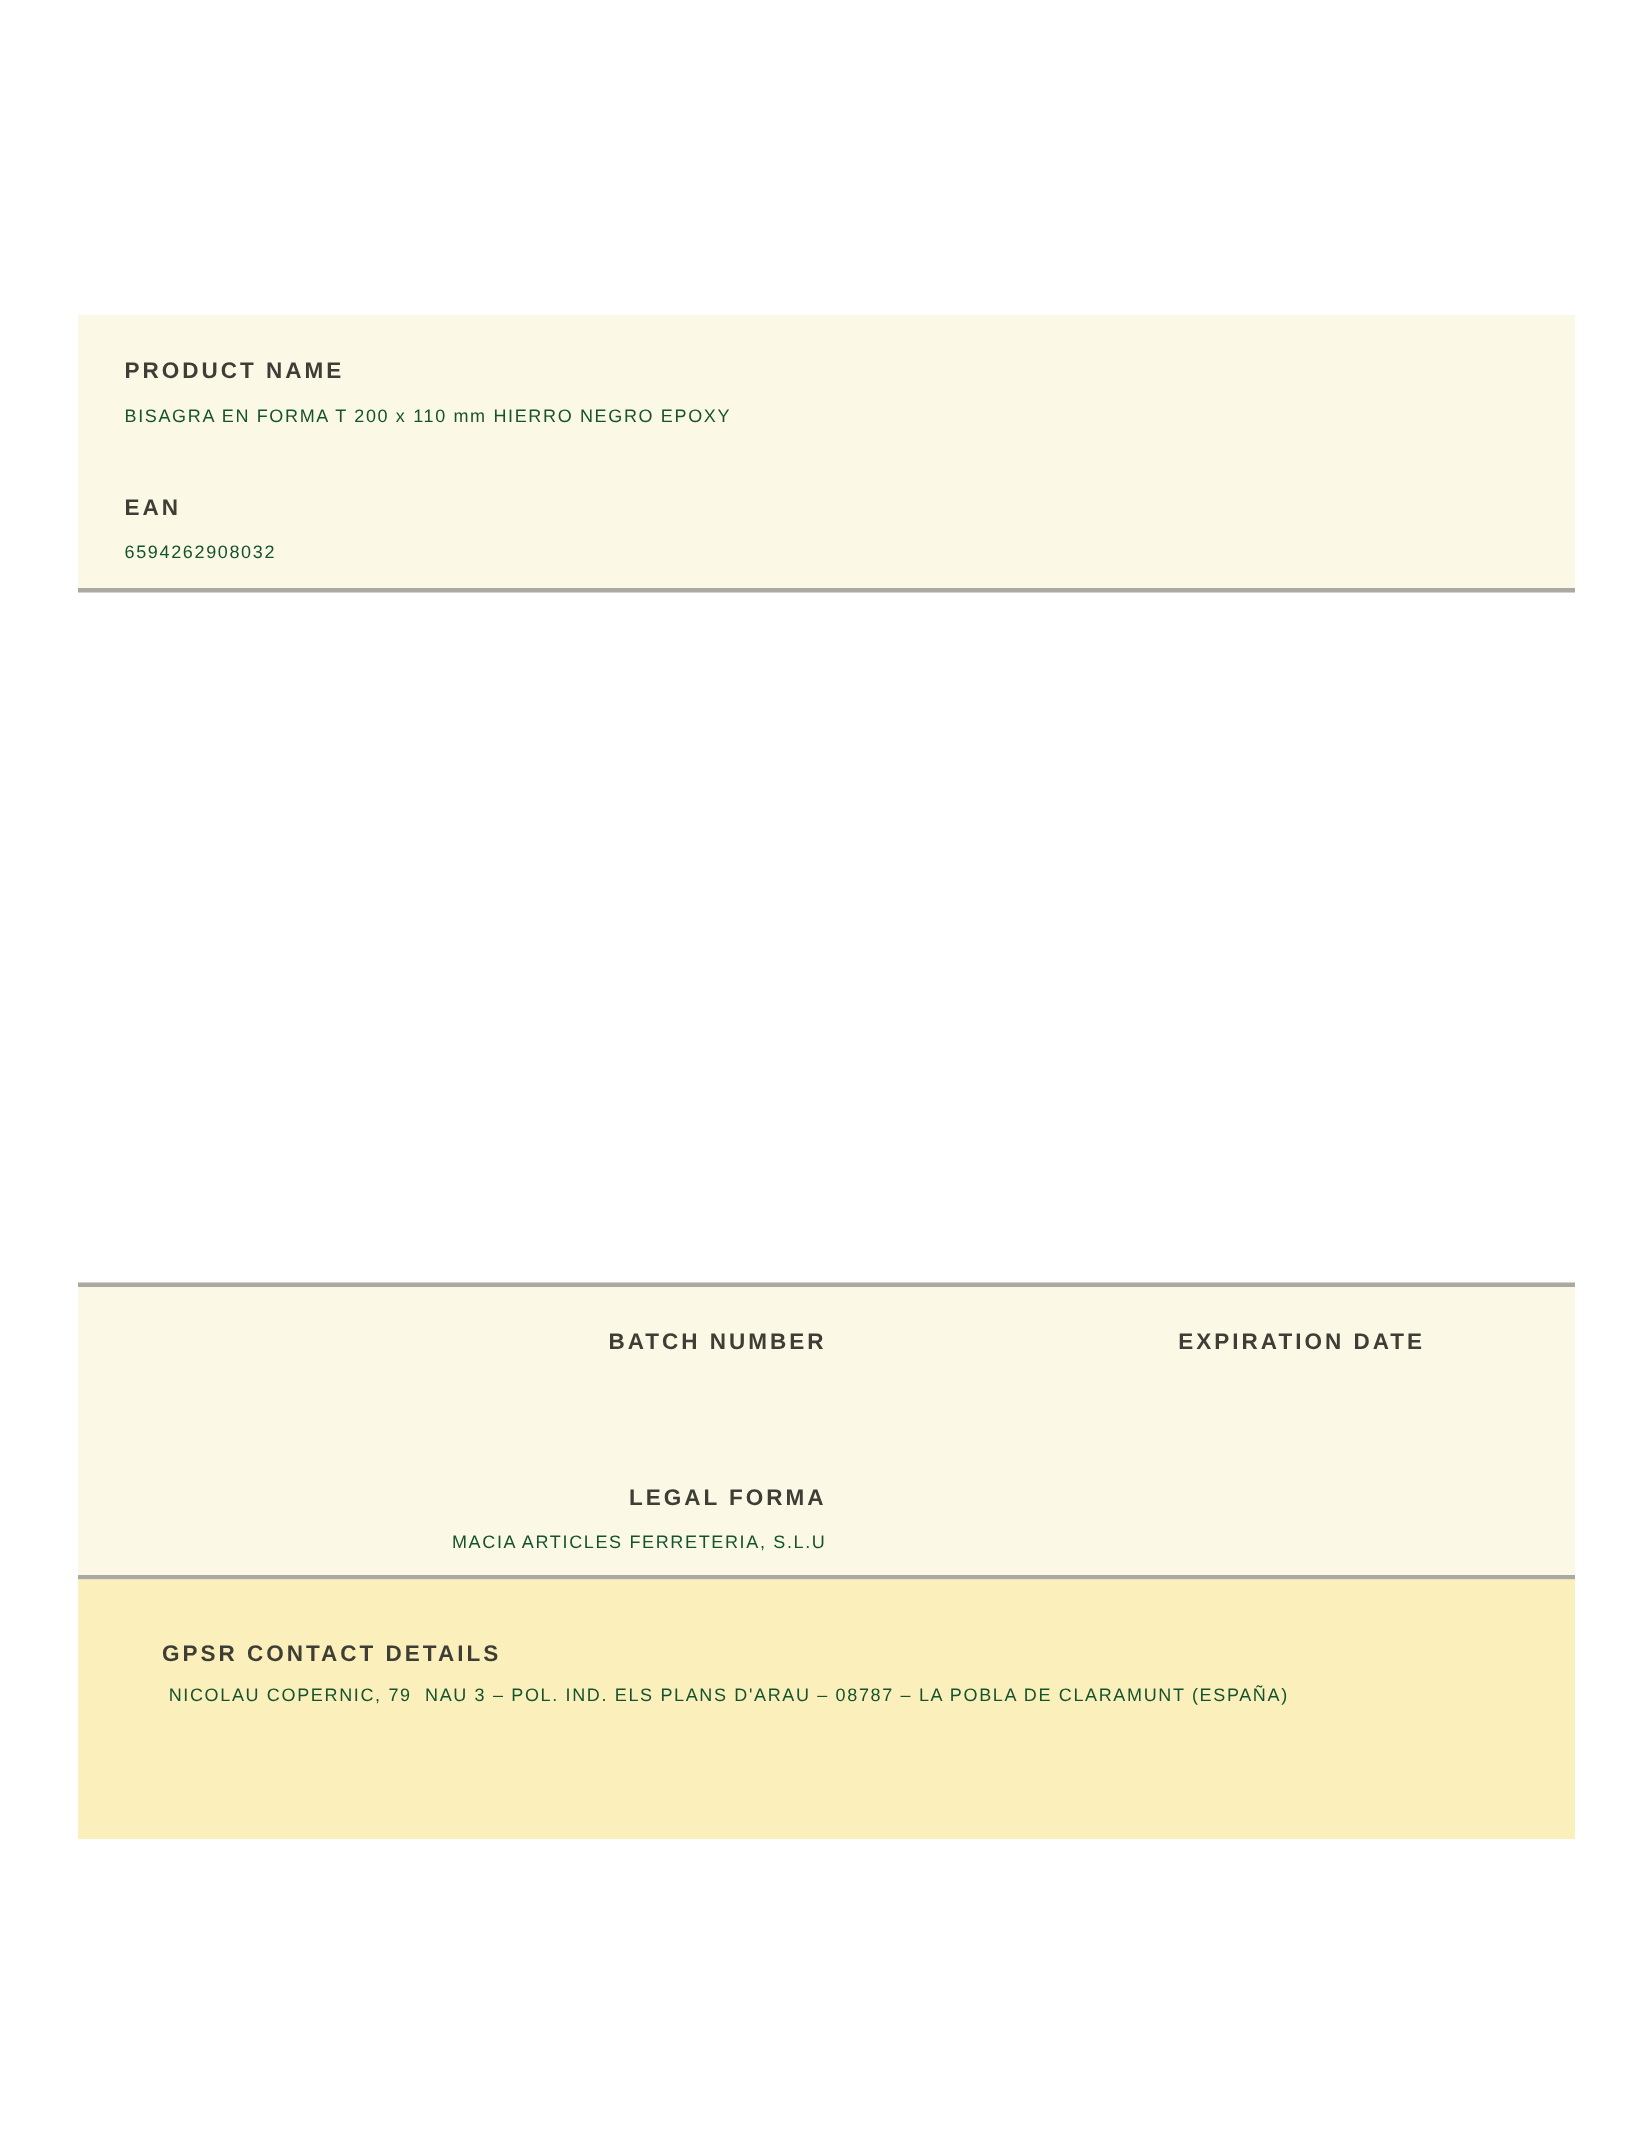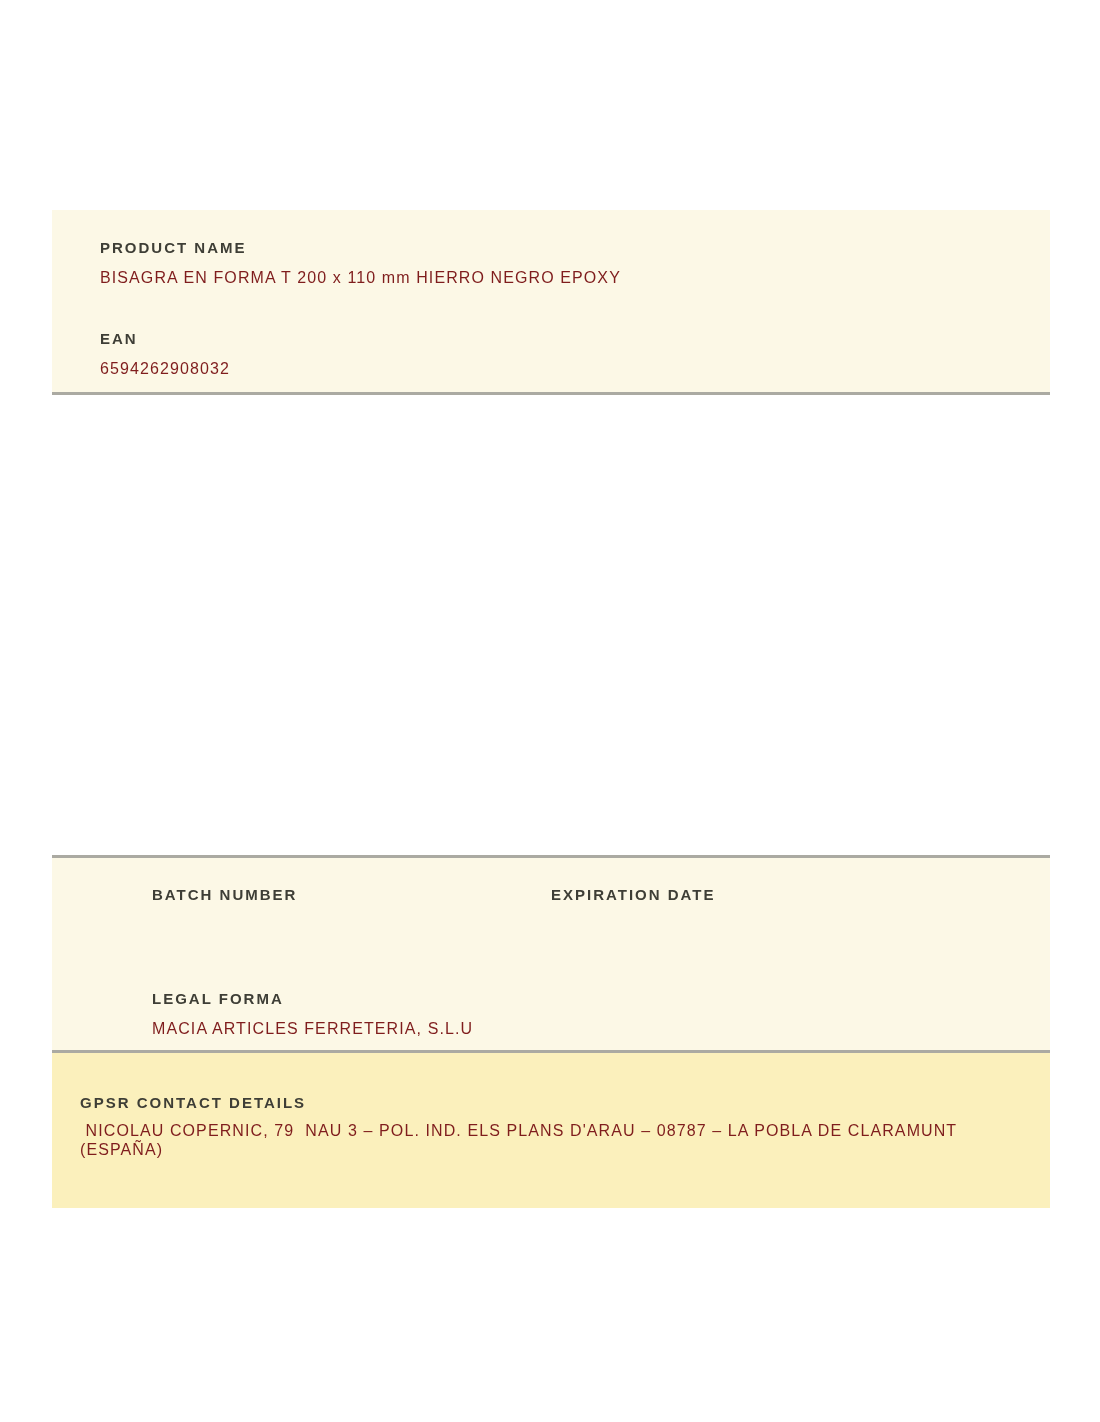--- a/index.html
+++ b/index.html
@@ -24,59 +24,59 @@
     margin-left: 52px;
     width: 998px;
     box-sizing: border-box;
   }
   
   .product-section {
     margin-top: 210px;
     height: 185px;
     background: #FCF8E6;
     border-bottom: 3px solid #ABAAA2;
-    padding: 28px 48px 0 48px;
+    padding: 28px 48px 0 31px;
   }
   .field { margin-bottom: 42px; }
   .label {
     font-size: 15px;
     font-weight: 700;
     letter-spacing: 2px;
     line-height: 19px;
     color: #3E3E36;
     white-space: pre-wrap;
   }
   .value {
-    font-size: 16px;
+    font-size: 12px;
     font-weight: 400;
     letter-spacing: 1.1px;
     line-height: 19px;
-    color: #7f1d1d;
+    color: #14532d;
     white-space: pre-wrap;
     margin-top: 11px;
   }
   
   .trace-section {
     margin-top: 460px;
     height: 198px;
     background: #FCF8E6;
     border-top: 3px solid #ABAAA2;
     border-bottom: 3px solid #ABAAA2;
     padding: 27px 100px 0 100px;
     display: grid;
     grid-template-columns: 1fr 1fr;
     row-gap: 42px;
   }
-  .trace-cell { text-align: left; }
+  .trace-cell { text-align: right; }
   .trace-cell .value { min-height: 19px; }
   
   .gpsr-section {
-    height: 155px;
+    height: 173px;
     background: #FBF0BC;
-    padding: 40px 47px 0 28px;
+    padding: 40px 47px 0 56px;
   }
   .gpsr-section .value { margin-top: 9px; }
 </style>
 </head>
 <body>
 
 <div class="sheet">
 
   <div class="section product-section">
     <div class="field">

